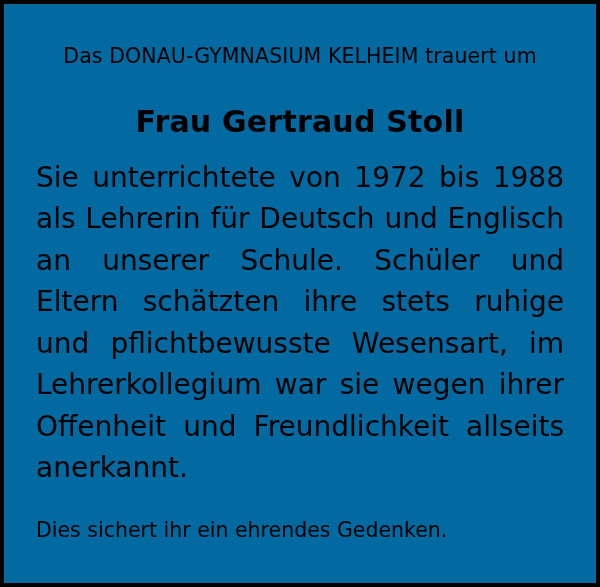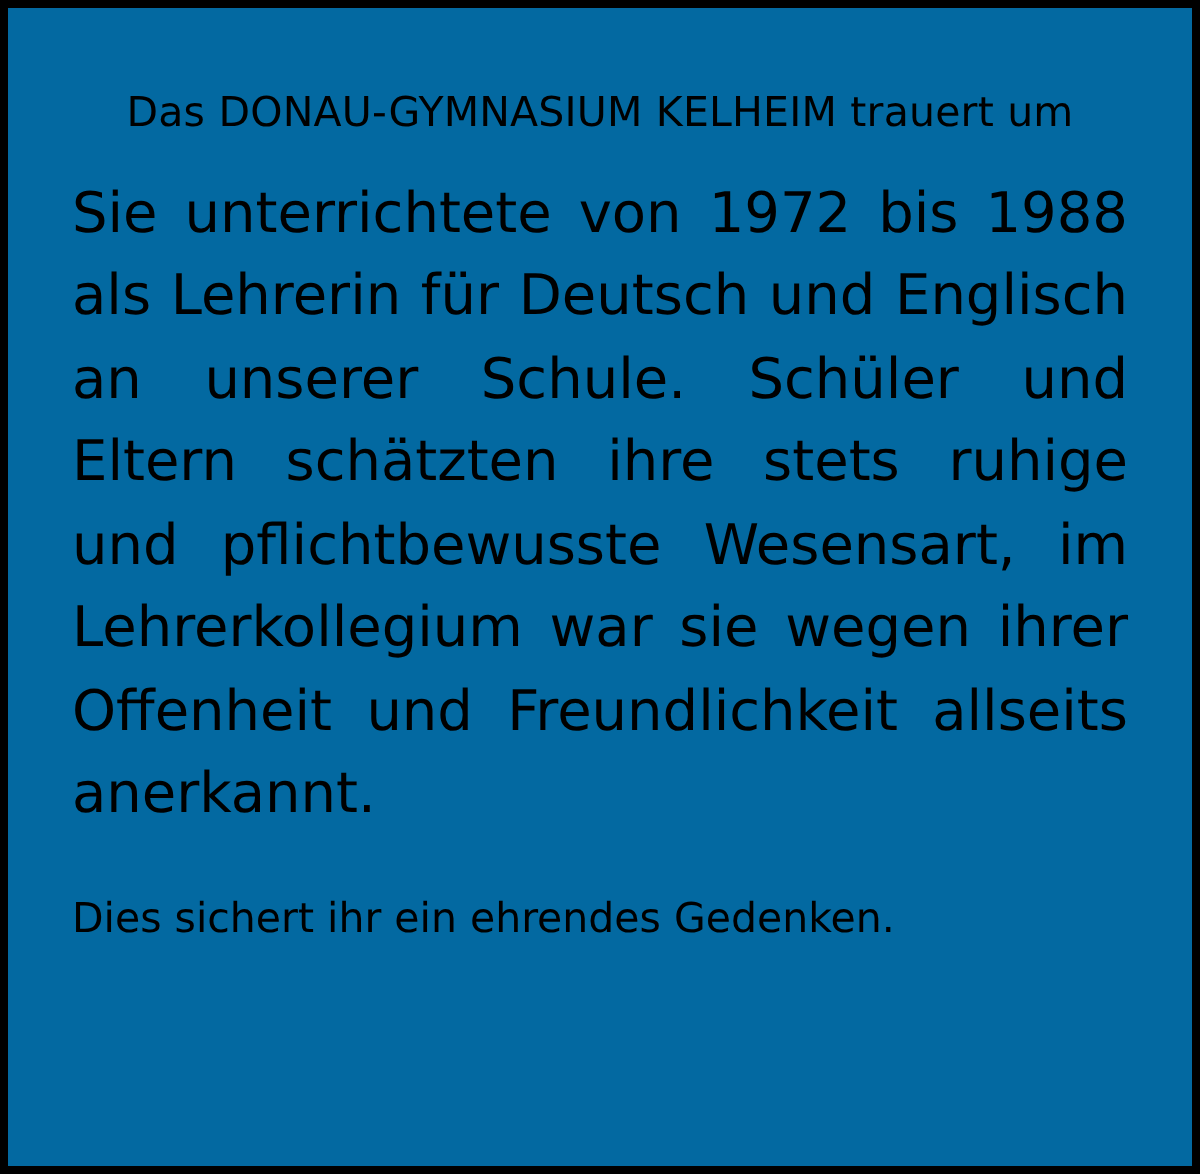--- a/index.html
+++ b/index.html
@@ -68,20 +68,21 @@
     margin-top: 5px;
   }
 </style>
 </head>
 <body>
 
 <div class="notice">
 
   <div class="intro">Das DONAU-GYMNASIUM KELHEIM trauert um</div>
 
+  <div class="name">Frau Gertraud Stoll</div>
 
   <div class="body-text">
     <p>Sie unterrichtete von 1972 bis 1988 als Lehrerin für Deutsch und Englisch an unserer Schule. Schüler und Eltern schätzten ihre stets ruhige und pflichtbewusste Wesensart, im Lehrerkollegium war sie wegen ihrer Offenheit und Freundlichkeit allseits anerkannt.</p>
   </div>
 
   <div class="closing">Dies sichert ihr ein ehrendes Gedenken.</div>
 
 
 </div>
 

